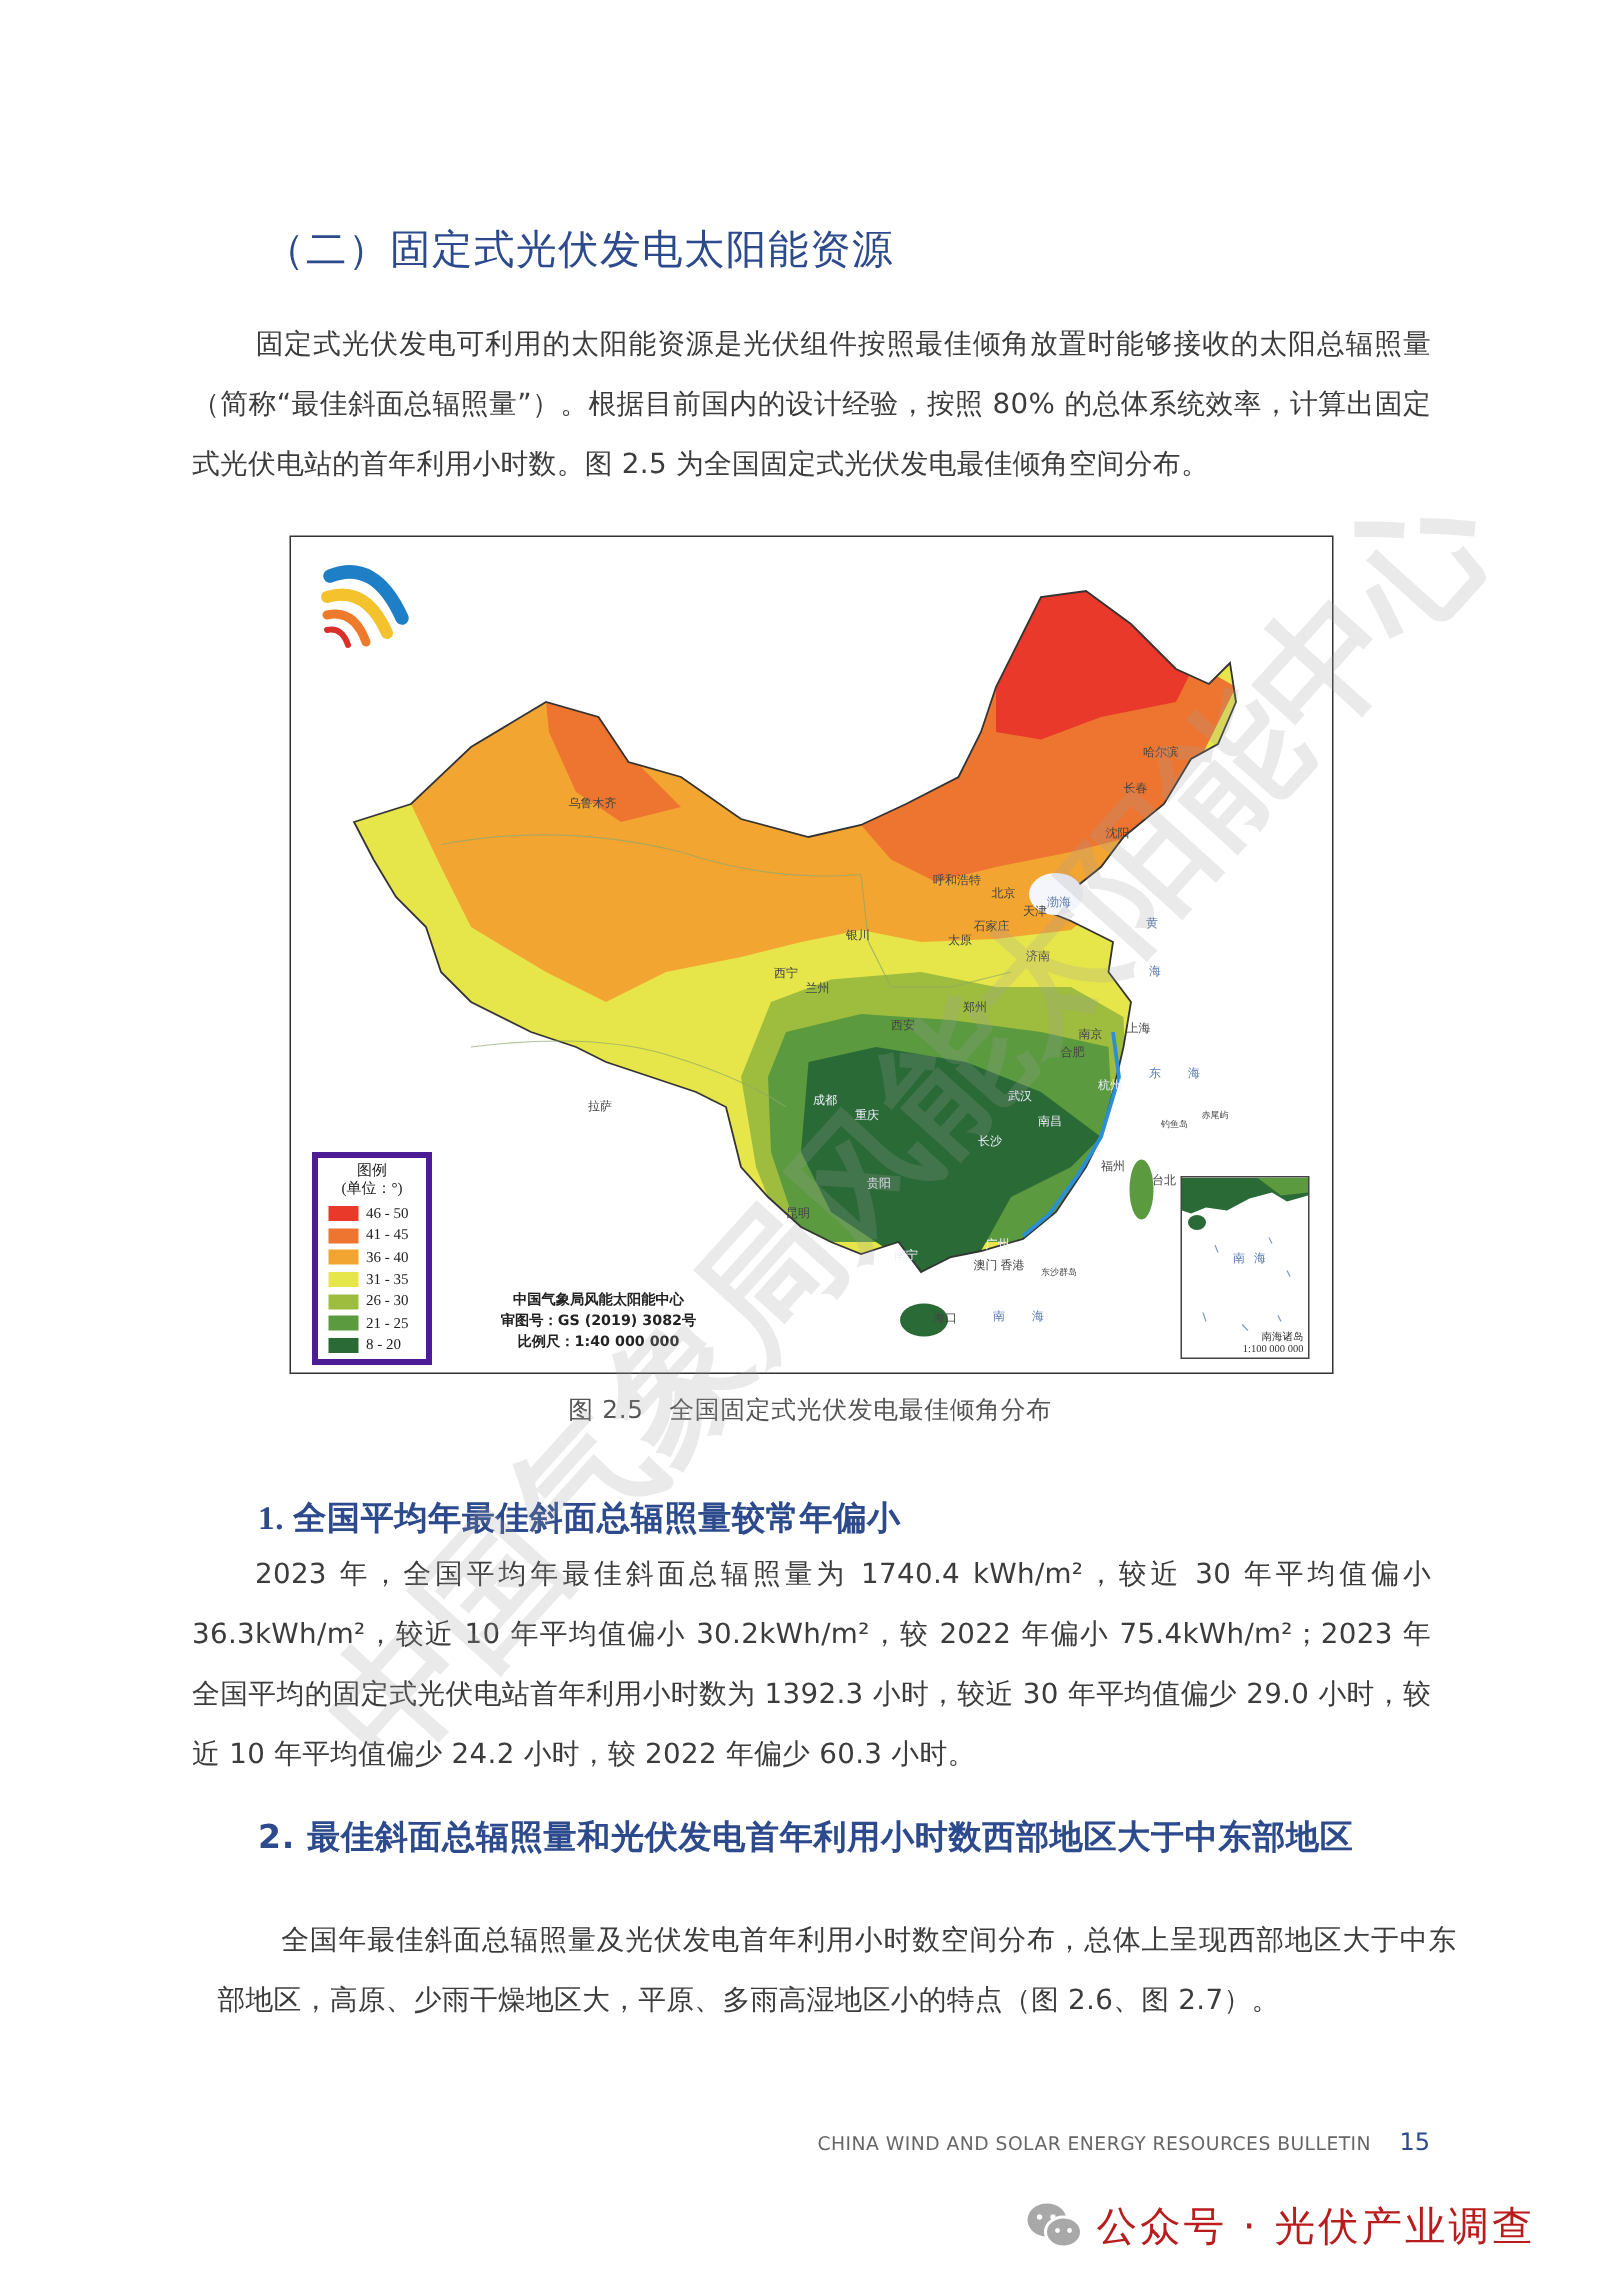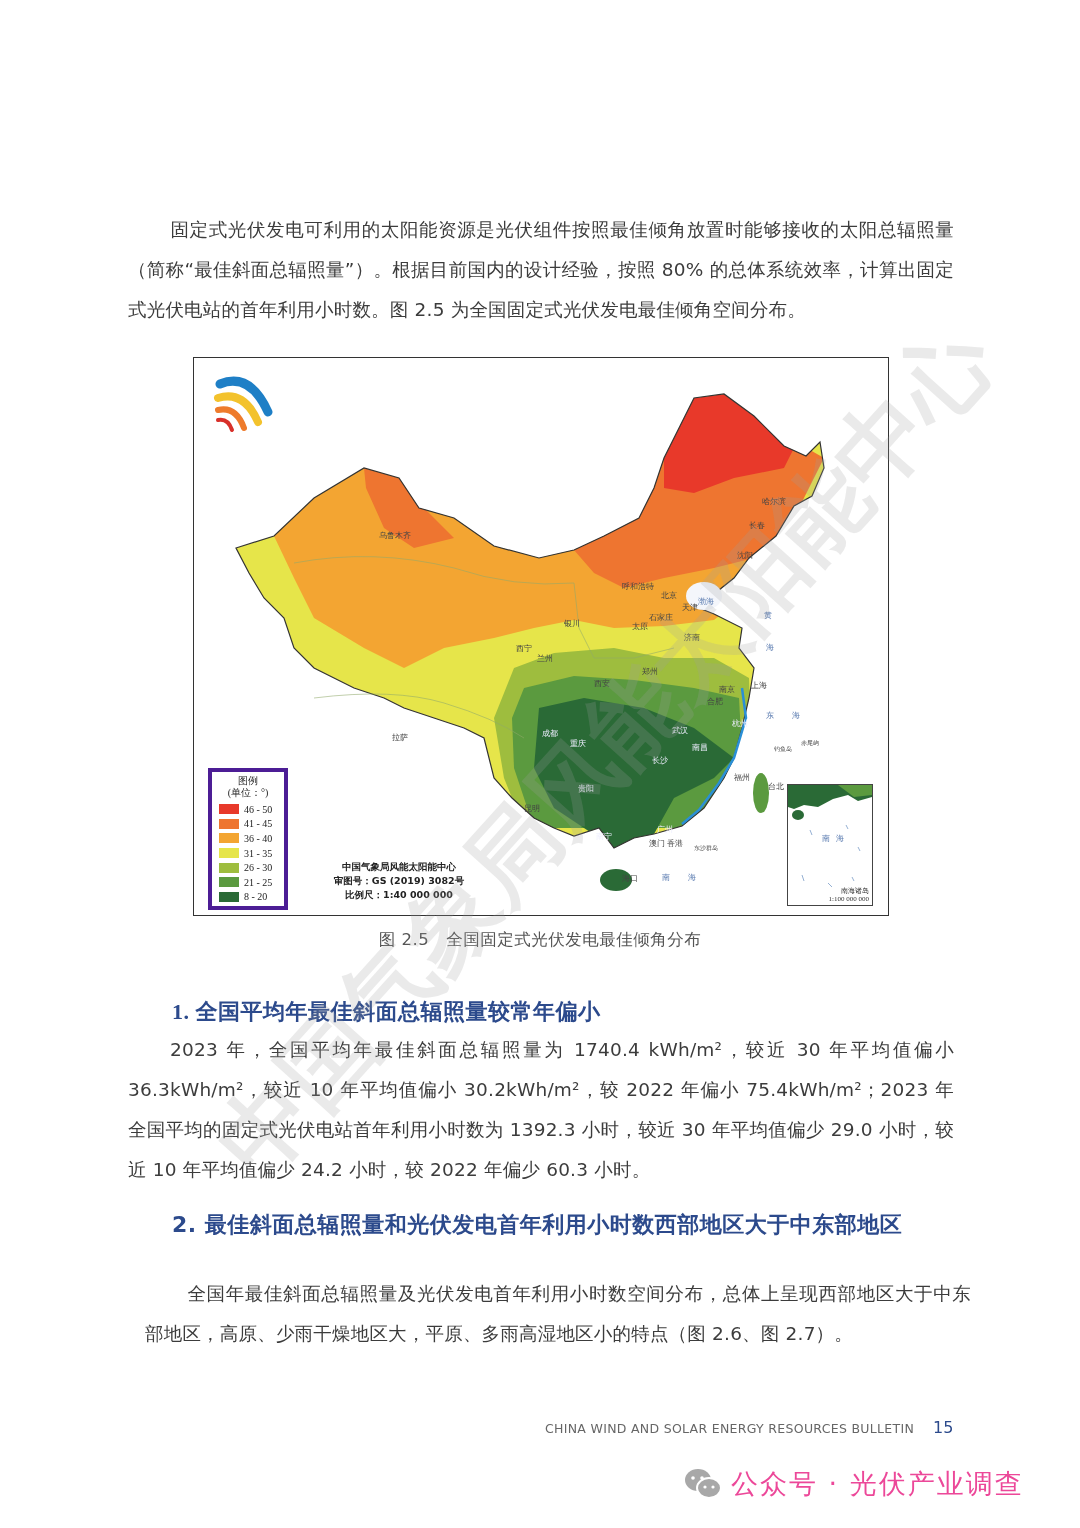--- a/index.html
+++ b/index.html
@@ -14,32 +14,33 @@
   .legend .lg-title{text-align:center;margin-top:3px;line-height:12px;}
   .legend .lg-row{display:flex;align-items:center;height:14.6px;padding-left:7px;}
   .legend .sw{width:20px;height:10px;margin-right:5px;}
   .credits{position:absolute;left:135px;top:502px;width:140px;text-align:center;font-size:9.5px;line-height:14px;color:#222;font-weight:bold;}
   .inset{position:absolute;left:593px;top:426px;width:84px;height:120px;border:1px solid #444;background:#fff;overflow:hidden;}
   .inset-label{position:absolute;right:3px;bottom:2px;font-family:"Liberation Serif",serif;font-size:7px;line-height:8px;text-align:right;color:#333;}
   .caption{position:absolute;left:0;width:1080px;top:929px;text-align:center;font-size:16.5px;color:#555;letter-spacing:0.5px;}
   .sub-title{position:absolute;left:172px;font-size:22px;color:#2c4a8c;letter-spacing:0.5px;}
   .footer{position:absolute;left:545px;top:1421px;font-size:12.5px;color:#666;letter-spacing:0.3px;}
   .page-num{position:absolute;left:933px;top:1418px;font-size:16px;color:#2c4a8c;}
-  .wechat{position:absolute;left:683px;top:1466px;display:flex;align-items:center;color:#ec4899;font-size:27px;letter-spacing:2px;}
+  .wechat{position:absolute;left:683px;top:1466px;display:flex;align-items:center;color:#b91c1c;font-size:27px;letter-spacing:2px;}
   .wechat svg{margin-right:8px;}
   .watermark{position:absolute;pointer-events:none;color:rgba(160,160,160,0.22);font-size:92px;font-weight:bold;white-space:nowrap;transform-origin:left top;}
   .city{font-size:8px;fill:#444;font-family:"Liberation Serif",serif;}
   .city-w{font-size:8px;fill:#eef;font-family:"Liberation Serif",serif;}
   .sea{font-size:8px;fill:#5a7bb0;font-family:"Liberation Serif",serif;}
 </style>
 </head>
 <body>
 
 <div class="page">
 
+  <h1 class="section-title" style="margin:0;">（二）固定式光伏发电太阳能资源</h1>
 
   <p class="para" style="top:210px;margin:0;"><span class="indent"></span><span>固定式光伏发电可利用的太阳能资源是光伏组件按照最佳倾角放置时能够接收的太阳总辐照量（简称“最佳斜面总辐照量”）。根据目前国内的设计经验，按照 80% 的总体系统效率，计算出固定式光伏电站的首年利用小时数。图 2.5 为全国固定式光伏发电最佳倾角空间分布。</span></p>
 
   <div class="figure">
 
     <svg style="position:absolute;left:16px;top:14px;" width="64" height="64" viewBox="0 0 64 64">
       <path d="M10 12 Q40 0 58 40" stroke="#1e7fc6" stroke-width="9" fill="none" stroke-linecap="round"></path>
       <path d="M8 26 Q34 18 48 50" stroke="#f3c22c" stroke-width="8" fill="none" stroke-linecap="round"></path>
       <path d="M8 38 Q26 34 34 56" stroke="#ee7b2c" stroke-width="6" fill="none" stroke-linecap="round"></path>
       <path d="M8 48 Q18 46 22 58" stroke="#d8302a" stroke-width="4" fill="none" stroke-linecap="round"></path>

